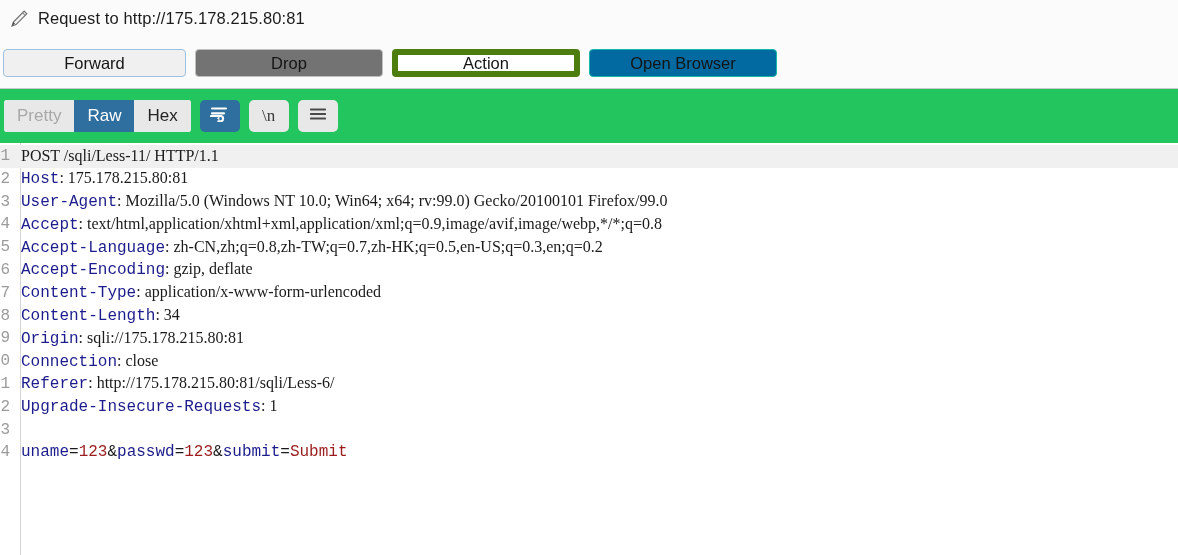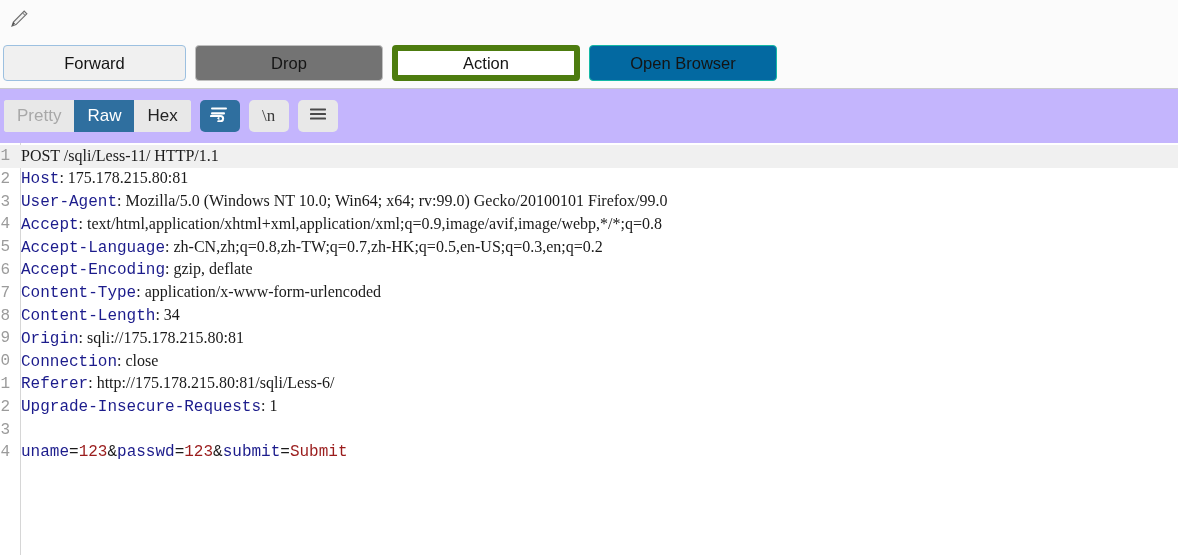--- a/index.html
+++ b/index.html
@@ -59,21 +59,21 @@
     position: relative;
   }
   .button-row::after {
     content: "";
     position: absolute;
     left: 0; right: 0; bottom: 0;
     height: 1px;
     background: #c9cacb;
   }
   .btn {
-    height: 36px;
+    height: 28px;
     border-radius: 4px;
     font-size: 16.5px;
     font-family: "Liberation Sans", sans-serif;
     display: flex;
     align-items: center;
     justify-content: center;
     box-sizing: border-box;
     cursor: default;
     white-space: nowrap;
     padding: 0 10px;
@@ -109,21 +109,21 @@
     color: #141414;
   }
 
   
   .view-row {
     height: 54px;
     display: flex;
     align-items: center;
     padding-left: 4px;
     gap: 9px;
-    background: #c4b5fd;
+    background: #22c55e;
     flex: 0 0 auto;
   }
   .seg {
     display: flex;
     height: 32px;
     border-radius: 3px;
     overflow: hidden;
     background: #e8e8e8;
   }
   .seg-item {
@@ -213,20 +213,21 @@
 <div class="app">
 
   <div class="title-row">
     <span class="pencil-icon">
       <svg width="22" height="22" viewBox="0 0 22 22">
         <path d="M16.2 3.2 L18.8 5.8 L8.0 16.6 L4.0 18.0 L5.4 14.0 Z" fill="#f2f2f2" stroke="#6e6e6e" stroke-width="1.2"></path>
         <path d="M4.0 18.0 L5.4 14.0 L7.0 15.6 Z" fill="#4a4a4a"></path>
         <line x1="14.6" y1="4.8" x2="17.2" y2="7.4" stroke="#8a8a8a" stroke-width="1.1"></line>
       </svg>
     </span>
+    <span class="title-text">Request to http://175.178.215.80:81</span>
   </div>
 
   <div class="button-row">
     <div class="btn btn-forward">Forward</div>
     <div class="btn btn-drop">Drop</div>
     <div class="btn btn-action">Action</div>
     <div class="btn btn-openbrowser">Open Browser</div>
   </div>
 
   <div class="view-row">

